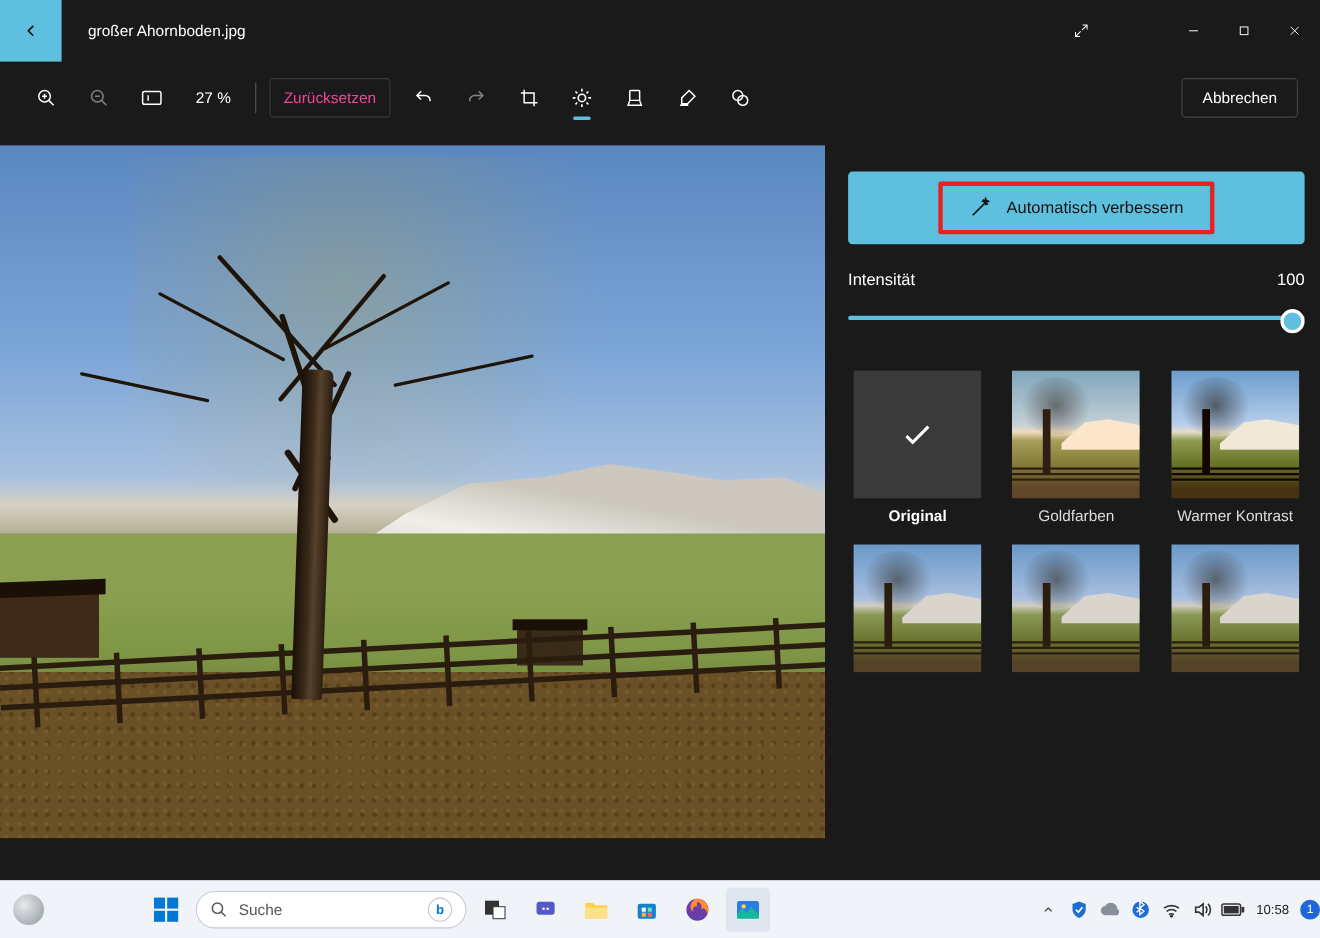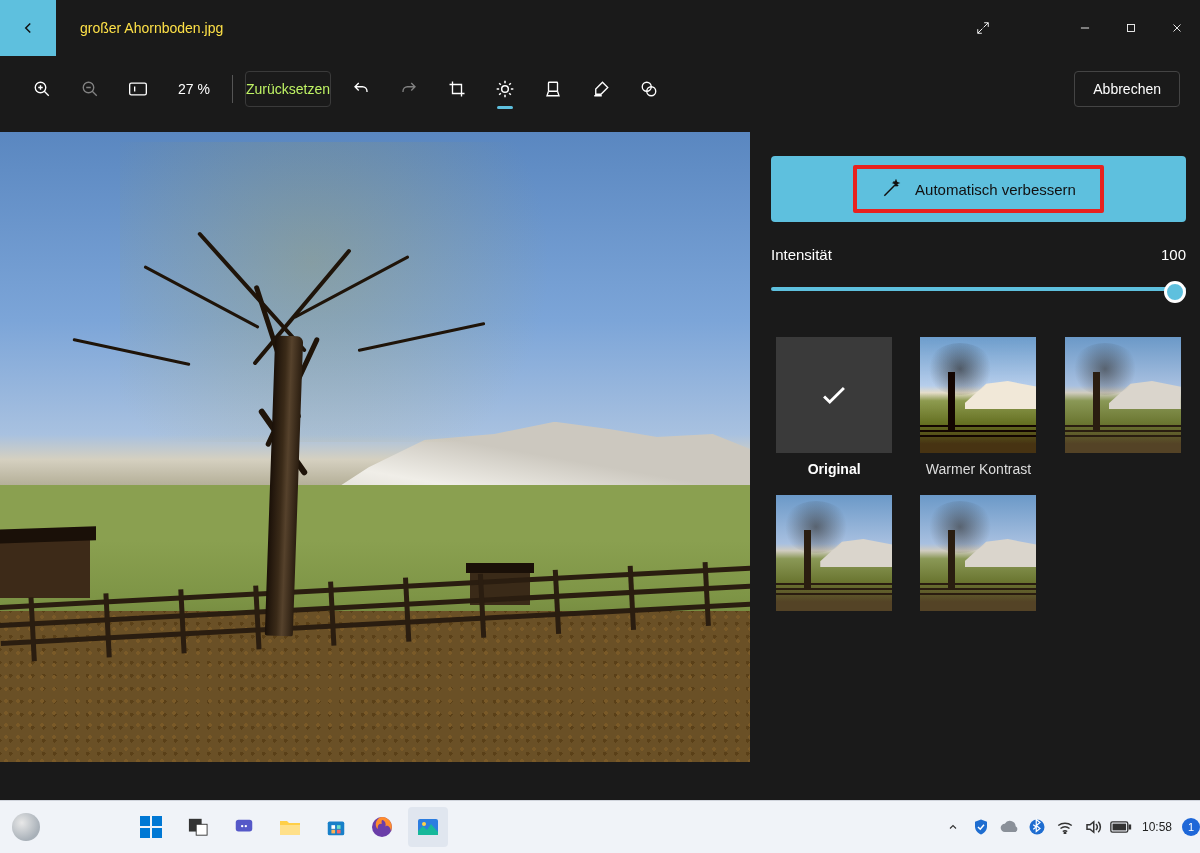--- a/index.html
+++ b/index.html
@@ -1,29 +1,29 @@
 <!DOCTYPE html>
 <html><head>
 <meta charset="utf-8">
 <style>
   * { box-sizing: border-box; margin: 0; padding: 0; }
   body { font-family: "Segoe UI", Arial, sans-serif; background: #1a1a1a; width: 1200px; height: 853px; overflow: hidden; color: #fff; font-size: 13px; }
   .window { display: flex; flex-direction: column; height: 800px; }
   .titlebar { display: flex; align-items: center; height: 56px; background: #1a1a1a; }
   .back-btn { width: 56px; height: 56px; background: #5ec0de; display: flex; align-items: center; justify-content: center; color: #000; }
-  .title-text { margin-left: 24px; color: #fde047; font-size: 14px; }
+  .title-text { margin-left: 24px; color: #ffffff; font-size: 14px; }
   .titlebar-spacer { flex: 1; }
   .win-btn { width: 46px; height: 48px; display: flex; align-items: center; justify-content: center; color: #fff; }
   .win-btn svg { width: 14px; height: 14px; }
   .diag-arrows { margin-right: 56px; }
   .toolbar { display: flex; align-items: center; height: 66px; padding: 0 20px; gap: 4px; }
   .tb-btn { width: 44px; height: 44px; display: flex; align-items: center; justify-content: center; color: #fff; position: relative; }
   .tb-btn.disabled { opacity: 0.45; }
   .tb-zoom { padding: 0 14px; color: #fff; font-size: 14px; }
-  .tb-reset { padding: 0 0; color: #bef264; font-size: 14px; border: 1px solid #3a3a3a; border-radius: 4px; height: 36px; display: flex; align-items: center; margin: 0 4px; }
+  .tb-reset { padding: 0 12px; color: #ec4899; font-size: 14px; border: 1px solid #3a3a3a; border-radius: 4px; height: 36px; display: flex; align-items: center; margin: 0 4px; }
   .tb-divider { width: 1px; height: 28px; background: #555; margin: 0 4px; }
   .tb-active::after { content: ""; position: absolute; bottom: 2px; left: 50%; transform: translateX(-50%); width: 16px; height: 3px; background: #5ec0de; border-radius: 2px;}
   .toolbar-spacer { flex: 1; }
   .save-group { display: flex; height: 36px; }
   .save-btn { background: #5ec0de; color: #000; padding: 0 18px; border-radius: 4px 0 0 4px; display: flex; align-items: center; font-size: 14px; }
   .save-chev { background: #5ec0de; color: #000; width: 34px; border-left: 1px solid #3590aa; border-radius: 0 4px 4px 0; display: flex; align-items: center; justify-content: center; }
   .cancel-btn { margin-left: 8px; border: 1px solid #444; border-radius: 4px; padding: 0 18px; height: 36px; display: flex; align-items: center; color: #fff; font-size: 14px; }
   .main { display: flex; flex: 1; overflow: hidden; }
   .preview { width: 751px; margin-top: 10px; }
   .image-preview { width: 750px; height: 630px; position: relative; overflow: hidden; }
@@ -246,20 +246,29 @@
       <div class="filter-grid">
         <div class="filter-item">
           <div class="filter-thumb original">
               <svg width="34" height="34" viewBox="0 0 24 24" fill="none" stroke="#fff" stroke-width="2">
                 <path d="M5 13l4 4L19 7"></path>
               </svg>
             </div>
           <div class="filter-label bold">Original</div>
         </div>
         <div class="filter-item">
+          <div class="filter-thumb f-gold">
+              <div class="ft-mtn"></div>
+              <div class="ft-fence"></div>
+              <div class="ft-crown"></div>
+              <div class="ft-tree"></div>
+            </div>
+          <div class="filter-label">Goldfarben</div>
+        </div>
+        <div class="filter-item">
           <div class="filter-thumb f-warm">
               <div class="ft-mtn"></div>
               <div class="ft-fence"></div>
               <div class="ft-crown"></div>
               <div class="ft-tree"></div>
             </div>
           <div class="filter-label">Warmer Kontrast</div>
         </div>
         <div class="filter-item">
           <div class="filter-thumb">
@@ -296,20 +305,28 @@
   </div>
   <div class="tb-center">
     <div class="start-btn">
         <div class="start-grid">
           <div></div>
           <div></div>
           <div></div>
           <div></div>
         </div>
       </div>
+    <div class="search-box">
+      <svg width="16" height="16" viewBox="0 0 24 24" fill="none" stroke="#555" stroke-width="2">
+          <circle cx="10" cy="10" r="7"></circle>
+          <path d="M21 21l-6-6"></path>
+        </svg>
+      <span class="sp">Suche</span>
+      <div class="bing-c">b</div>
+    </div>
     <div class="app-ic">
         <svg width="22" height="20" viewBox="0 0 24 22">
           <rect x="2" y="2" width="14" height="14" fill="#333"></rect>
           <rect x="10" y="8" width="12" height="12" fill="#fff" stroke="#333"></rect>
         </svg>
       </div>
     <div class="app-ic">
         <svg width="22" height="22" viewBox="0 0 24 24">
           <rect x="3" y="4" width="18" height="13" rx="3" fill="#5558c8"></rect>
           <circle cx="10" cy="11" r="1.3" fill="#fff"></circle>

